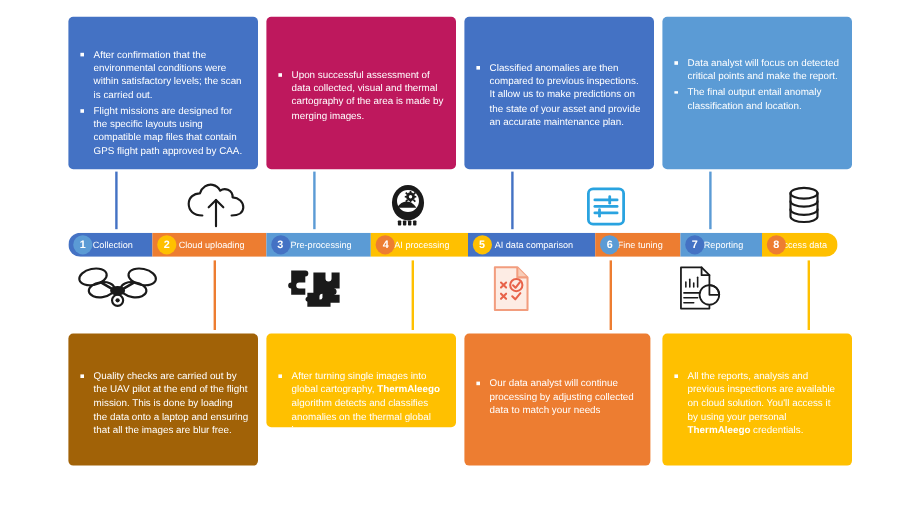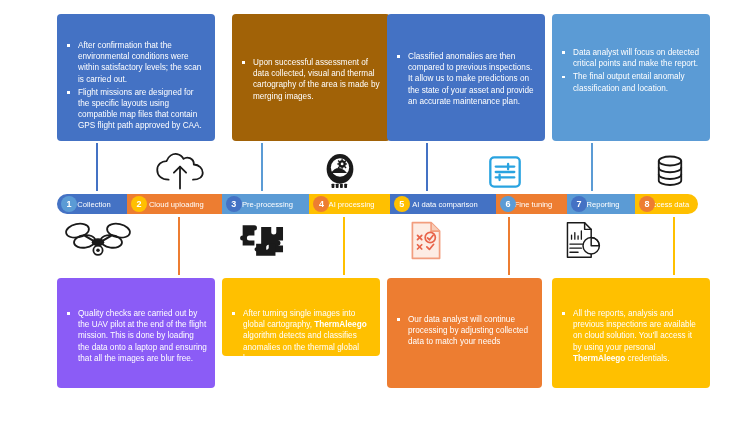--- a/index.html
+++ b/index.html
@@ -115,21 +115,21 @@
 
   <div class="card" style="left:57px;top:14px;width:158px;height:127px;background:#4472c4;">
     <div class="card-inner" style="top:26px;">
       <ul>
         <li>After confirmation that the environmental conditions were within satisfactory levels; the scan is carried out.</li>
         <li>Flight missions are designed for the specific layouts using compatible map files that contain GPS flight path approved by CAA.</li>
       </ul>
     </div>
   </div>
 
-  <div class="card" style="left:222px;top:14px;width:158px;height:127px;background:#a16207;margin-left:10px;">
+  <div class="card" style="left:222px;top:14px;width:158px;height:127px;background:#be185d;">
     <div class="card-inner" style="top:43px;">
       <ul>
         <li>Upon successful assessment of data collected, visual and thermal cartography of the area is made by merging images.</li>
       </ul>
     </div>
   </div>
 
   <div class="card" style="left:387px;top:14px;width:158px;height:127px;background:#4472c4;">
     <div class="card-inner" style="top:37px;">
       <ul>
@@ -299,21 +299,21 @@
         <line x1="20" y1="13" x2="20" y2="23"></line>
         <line x1="6" y1="29" x2="22" y2="29"></line>
         <line x1="6" y1="34" x2="20" y2="34"></line>
         <line x1="6" y1="39" x2="16" y2="39"></line>
       </g>
       <circle cx="32" cy="31" r="10" fill="#ffffff"></circle>
       <path d="M32 21 v10 h10 A10 10 0 0 0 32 21 z"></path>
     </svg>
   </div>
 
-  <div class="bcard" style="left:57px;top:278px;width:158px;height:110px;background:#8b5cf6;">
+  <div class="bcard" style="left:57px;top:278px;width:158px;height:110px;background:#a16207;">
     <div class="bcard-inner" style="top:30px;">
       <ul>
           <li><span>Quality checks are carried out by the UAV pilot at the end of the flight mission. This is done by loading the data onto a laptop and ensuring that all the images are blur free.</span></li>
         </ul>
     </div>
   </div>
 
   <div class="bcard" style="left:222px;top:278px;width:158px;height:78px;background:#ffc000;">
     <div class="bcard-inner" style="top:30px;">
       <ul>

